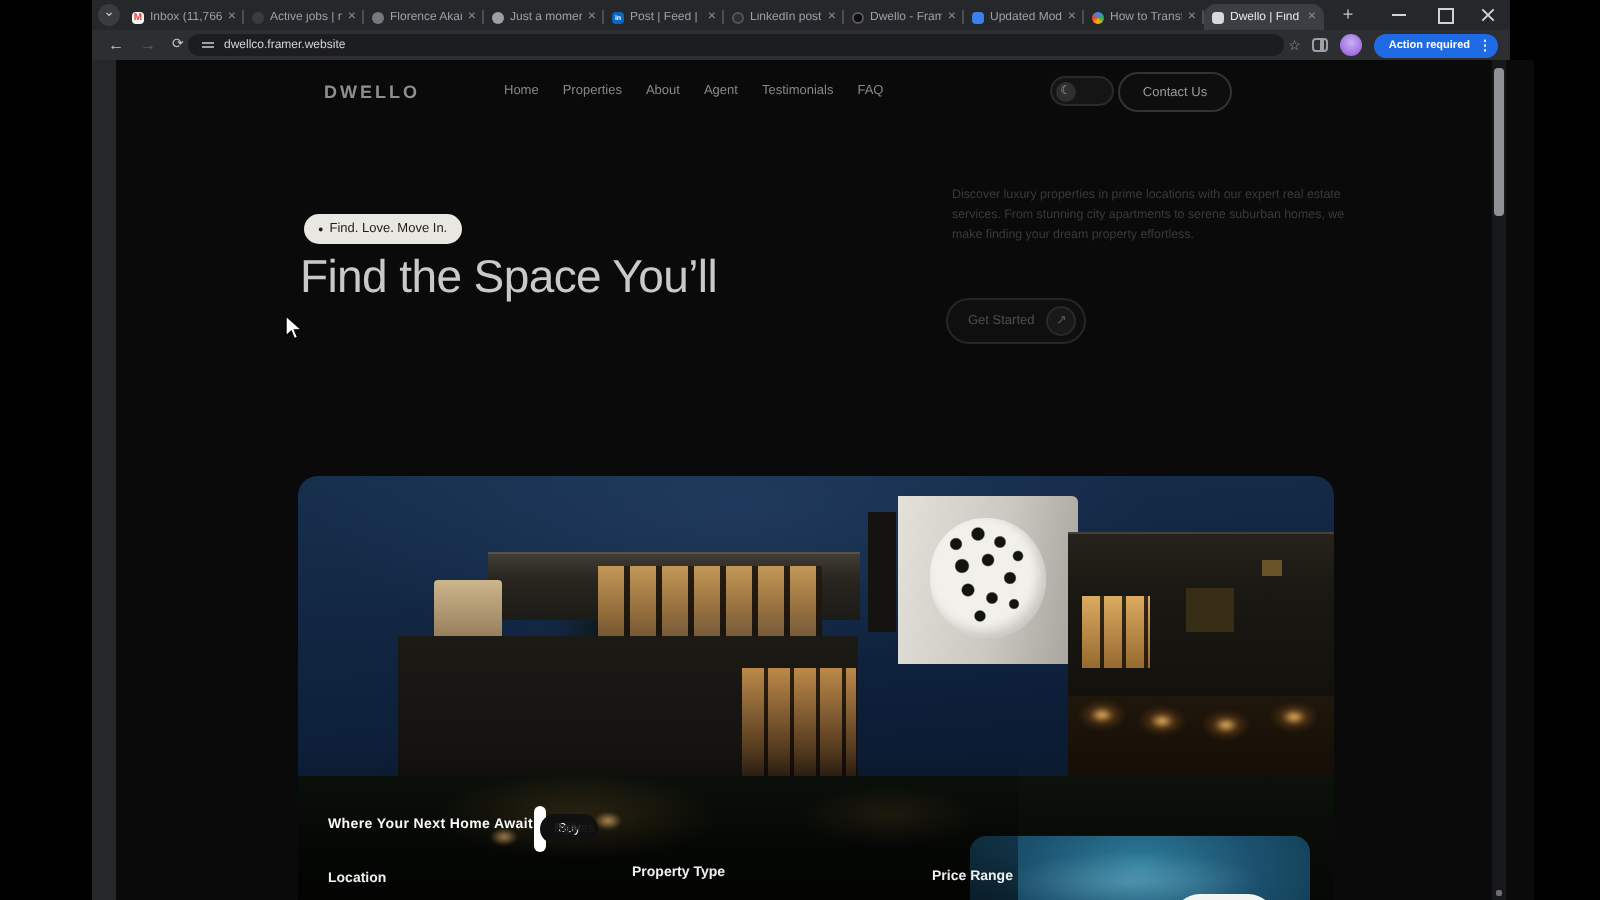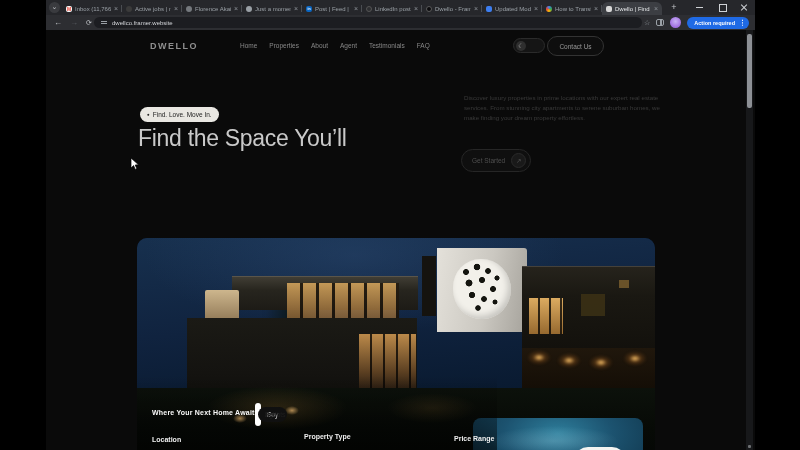--- a/index.html
+++ b/index.html
@@ -57,21 +57,21 @@
   .tool-right { position:absolute; right:6px; top:0; height:15px; display:flex; align-items:center; gap:6px; }
   .star-icon { color:#9aa0a6; font-size:7px; }
   .panel-icon { width:8px; height:7px; border:1px solid #9aa0a6; border-radius:2px; position:relative; }
   .panel-icon::before { content:""; position:absolute; right:1px; top:0; width:2px; height:5px; background:#9aa0a6; }
   .avatar { width:11px; height:11px; border-radius:50%; background:radial-gradient(circle at 50% 40%, #c9b2f5 0%, #a06ee0 70%); }
   .action-pill { height:12px; background:#1f6ae5; border-radius:7px; display:flex; align-items:center;
                  color:#fff; font-size:5.5px; padding:0 3px 0 7px; gap:4px; font-weight:bold; }
   .action-more { color:#e8f0fe; font-size:7px; }
 
   
-  .page { position:absolute; left:0; top:30px; width:709px; height:420px; background:#0a0a0a; overflow:hidden; }
+  .page { position:absolute; left:12px; top:30px; width:709px; height:420px; background:#0a0a0a; overflow:hidden; }
   .logo { position:absolute; left:104px; top:11px; font-size:9px; font-weight:bold; letter-spacing:1.5px; color:#8f8f8f; }
   .navlinks { position:absolute; left:194px; top:12px; display:flex; gap:12px; font-size:6.5px; color:#888; }
   .theme-toggle { position:absolute; left:467px; top:8px; width:32px; height:15px; border-radius:8px;
                   background:#151515; border:1px solid #2b2b2b; }
   .toggle-knob { position:absolute; left:2px; top:1.5px; width:10px; height:10px; border-radius:50%;
                  background:#2f2f2f; color:#b5b5b5; font-size:6px; line-height:10px; text-align:center; }
   .contact-btn { position:absolute; left:501px; top:6px; width:57px; height:20px; border-radius:10px;
                  border:1px solid #333; color:#9a9a9a; font-size:6.5px; display:flex;
                  align-items:center; justify-content:center; background:#0e0e0e; }
 

